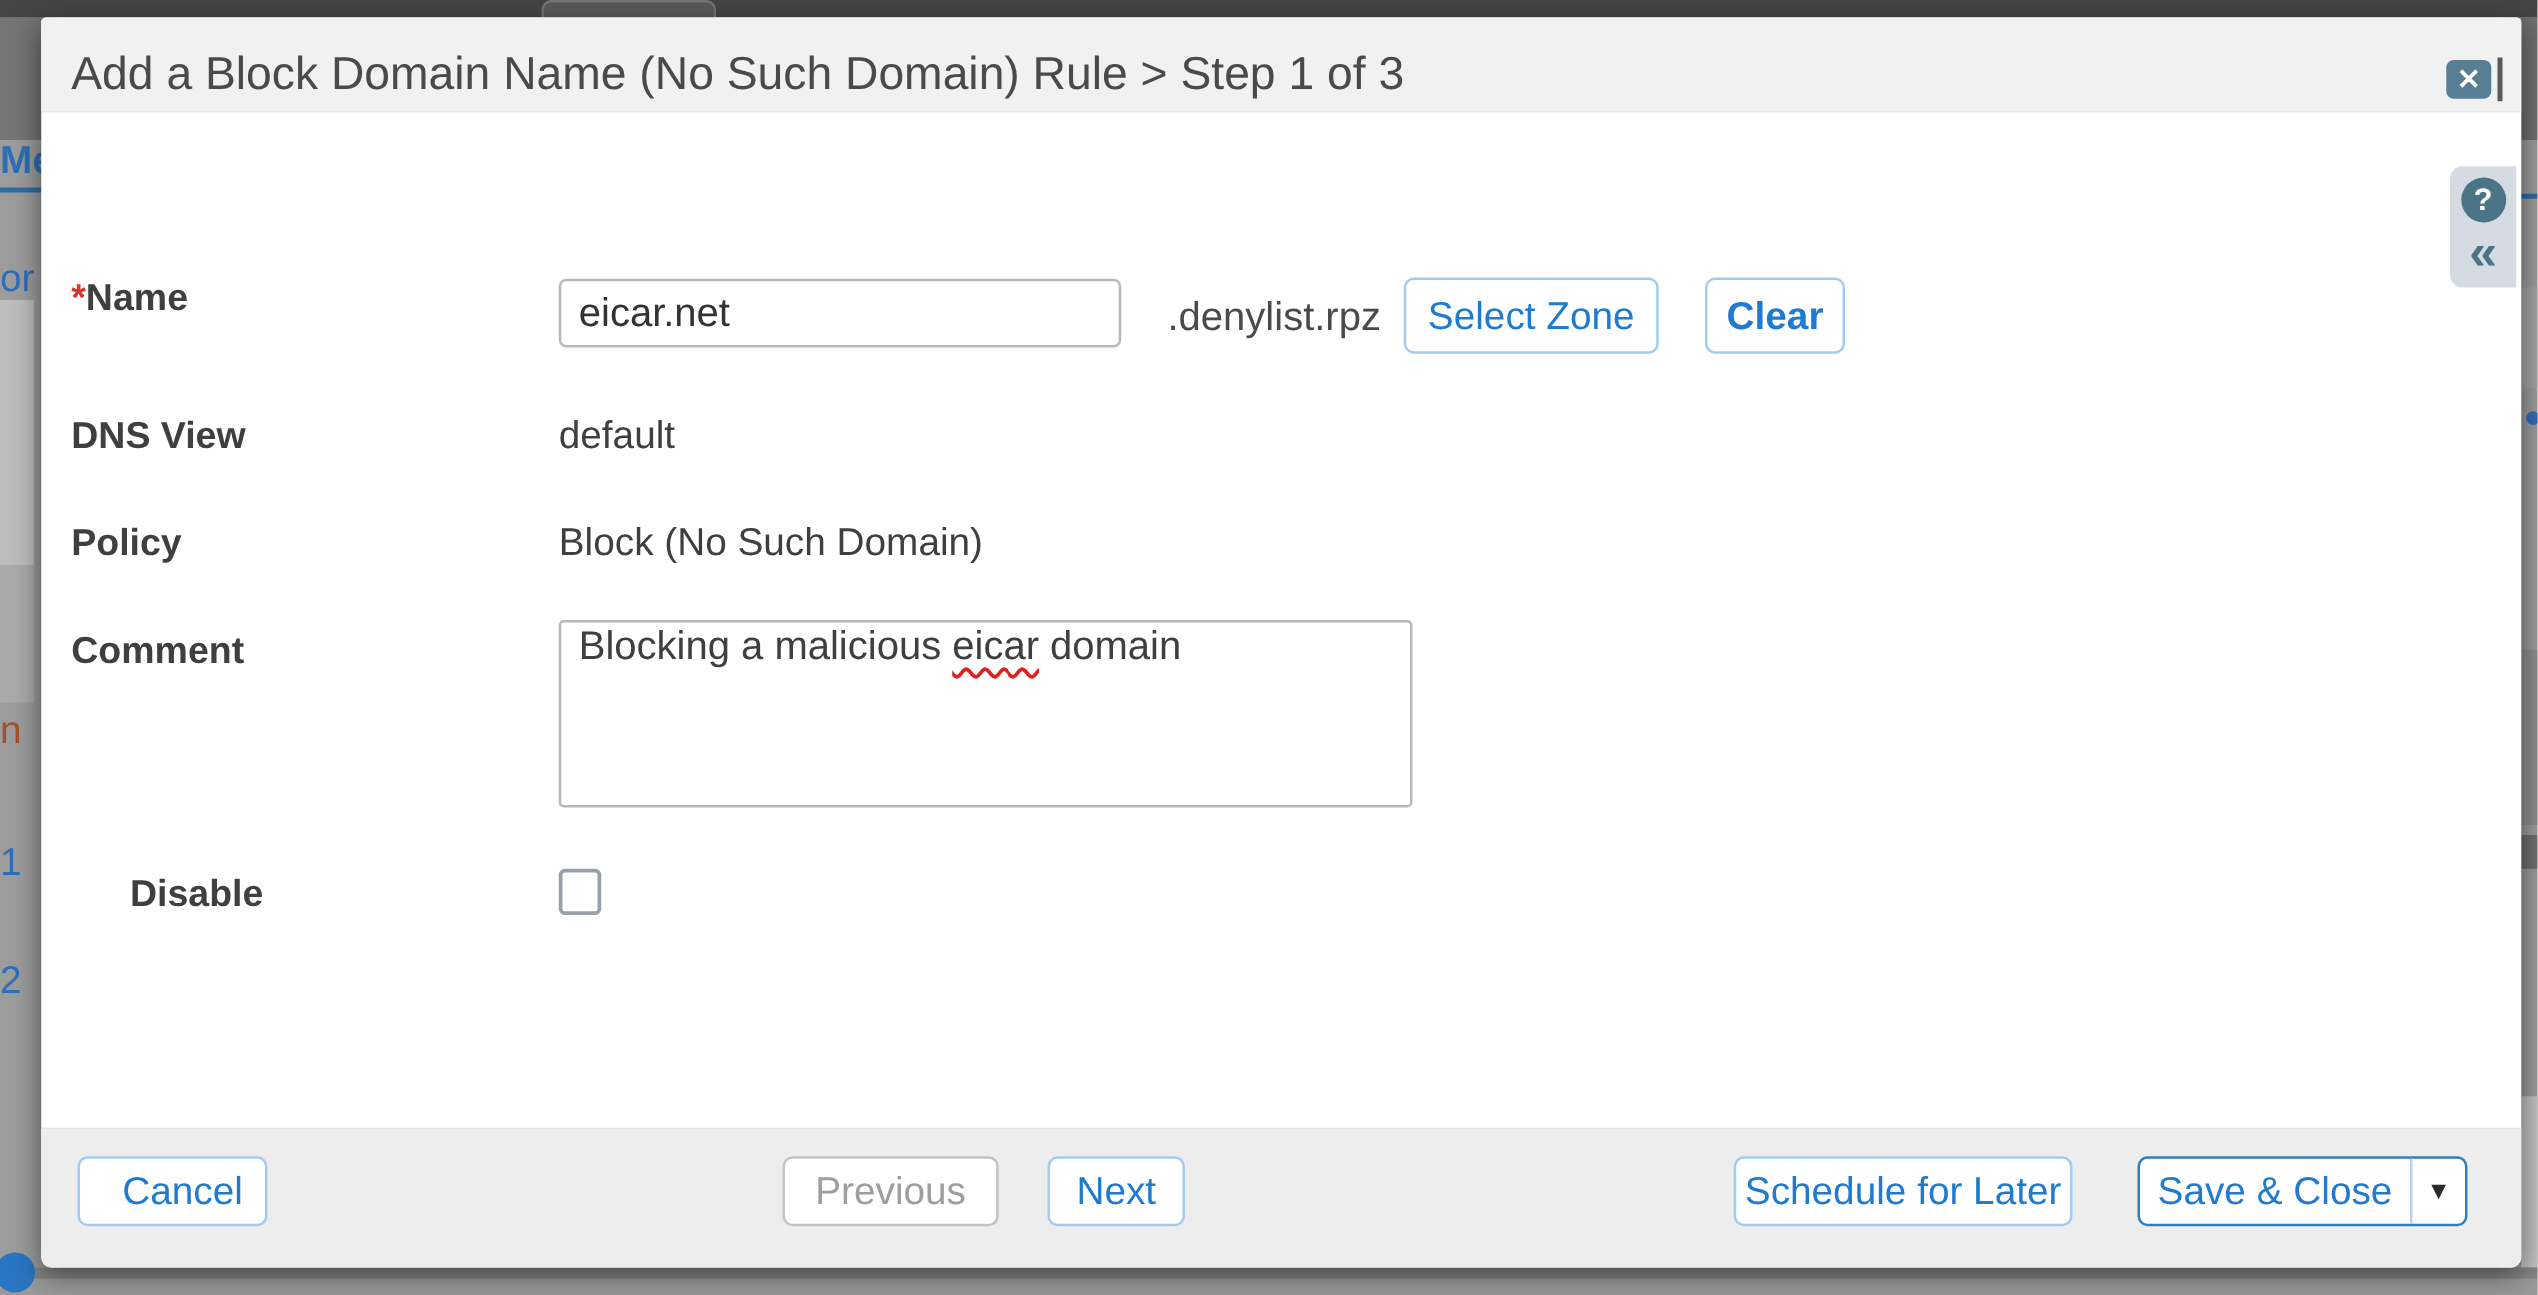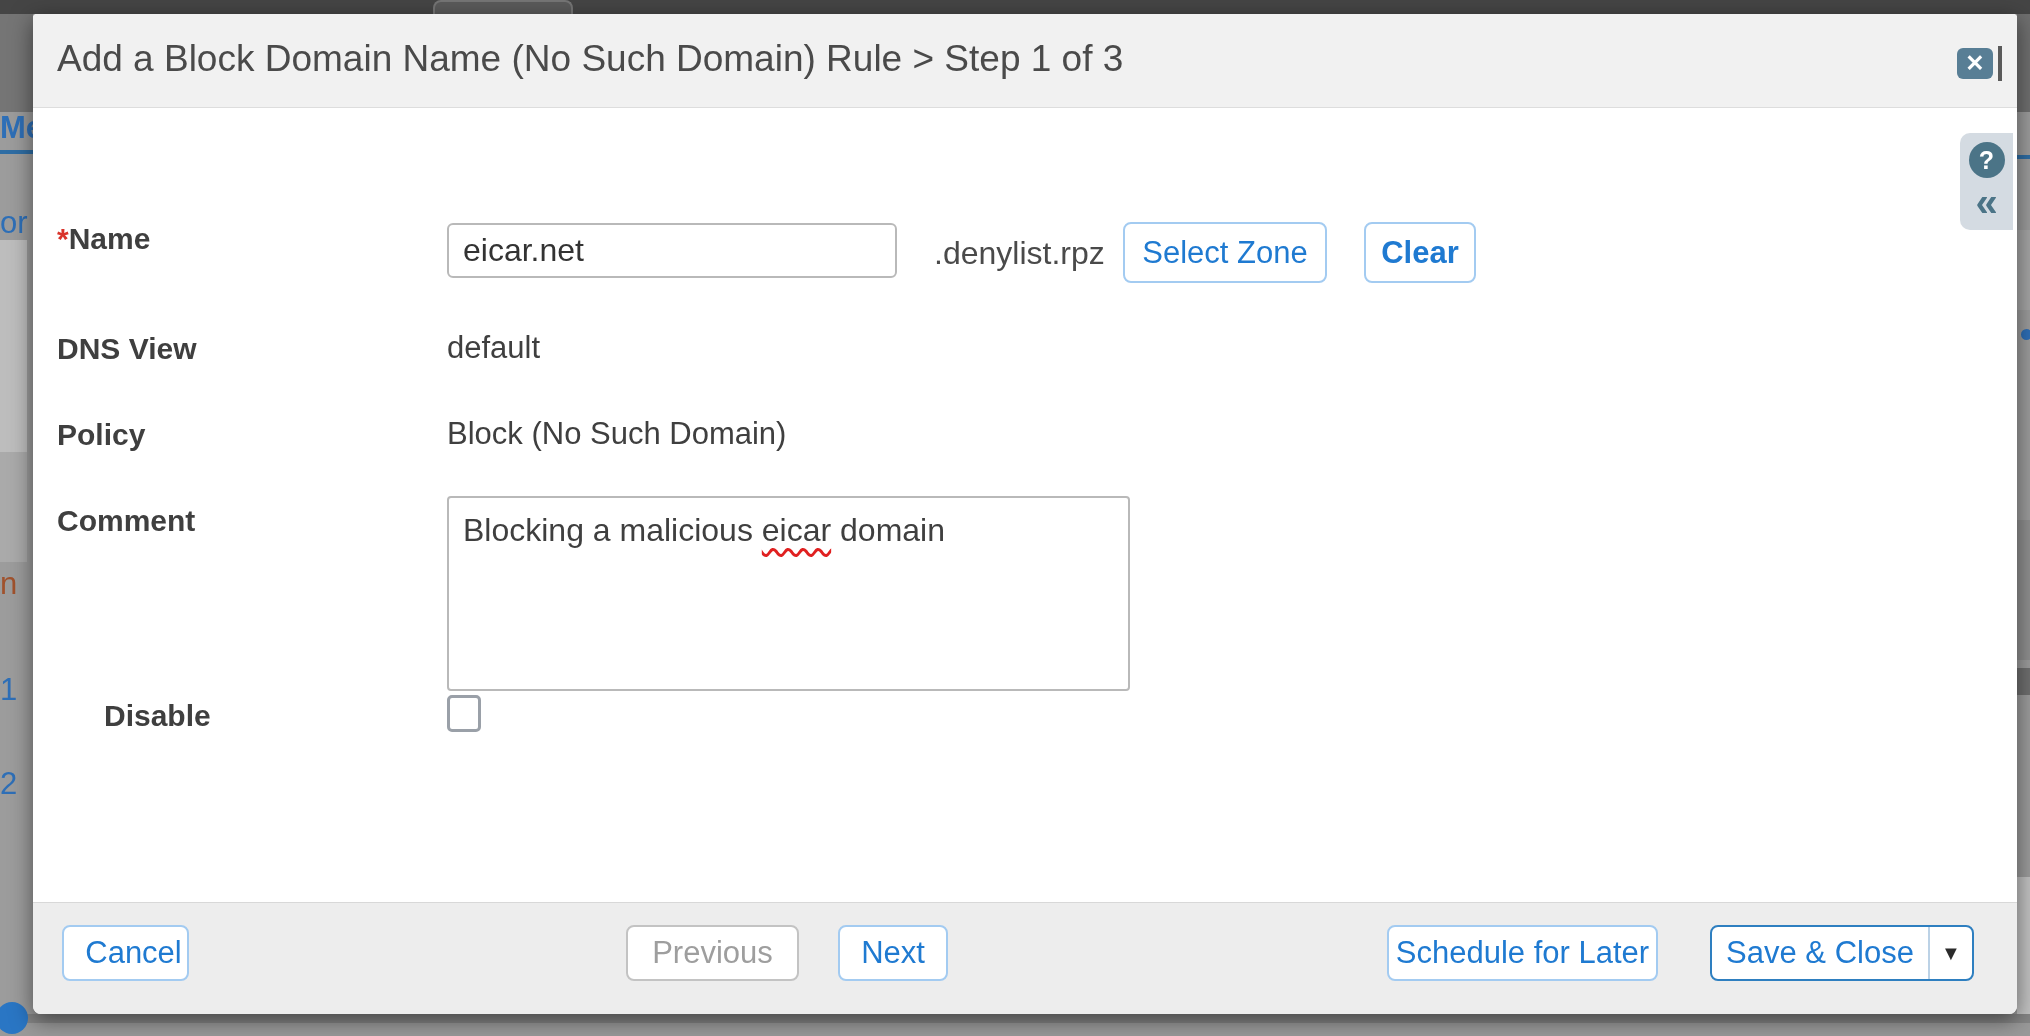--- a/index.html
+++ b/index.html
@@ -19,21 +19,21 @@
   .bd-band { position:absolute; left:2017px; width:13px; }
   .bd-bottom1 { position:absolute; left:0; top:1014px; width:2030px; height:9px; background:#858585; }
   .bd-bottom2 { position:absolute; left:0; top:1023px; width:2030px; height:13px; background:#9a9a9a; }
   .bd-circle { position:absolute; left:-4px; top:1002px; width:32px; height:32px; border-radius:50%;
                background:#2a76c4; }
   .bd-dot { position:absolute; left:2021px; top:329px; width:11px; height:11px; border-radius:50%; background:#2e6fb7; }
 
   
   .dialog { position:absolute; left:33px; top:14px; width:1984px; height:1000px; background:#ffffff;
             border-radius:4px 4px 8px 8px; box-shadow:0 6px 22px rgba(0,0,0,.5); }
-  .titlebar { position:absolute; left:0; top:0; width:100%; height:94px; background:#f1f1f1;
+  .titlebar { position:absolute; left:0; top:0; width:100%; height:76px; background:#f1f1f1;
               border-bottom:1px solid #dddddd; border-radius:4px 4px 0 0; }
   .title { position:absolute; left:24px; top:24px; font-size:37px; color:#4a4a4a; white-space:nowrap; }
   .close-btn { position:absolute; right:24px; top:34px; width:36px; height:31px; background:#587e95;
                border-radius:6px; color:#ffffff; font-size:23px; font-weight:bold; text-align:center;
                line-height:30px; cursor:pointer; }
   .close-bar { position:absolute; right:15px; top:32px; width:4px; height:35px; background:#5a5a5a; }
 
   
   .help-tab { position:absolute; right:4px; top:119px; width:53px; height:97px; background:#d4dbe2;
               border-radius:10px 0 0 10px; display:flex; flex-direction:column; align-items:center;
@@ -50,35 +50,35 @@
   .name-input { position:absolute; left:414px; top:209px; width:450px; height:55px; border:2px solid #b9b9b9;
                 border-radius:6px; font-family:"Liberation Sans",sans-serif; font-size:32px; color:#333333;
                 padding:3px 14px; background:#ffffff; }
   .suffix { position:absolute; left:901px; top:221px; font-size:32px; color:#4a4a4a; white-space:nowrap; }
   .btn { position:absolute; background:#ffffff; border:2px solid #a3cbf1; border-radius:8px; color:#1f7ad1;
          font-size:31px; text-align:center; cursor:pointer; font-family:"Liberation Sans",sans-serif;
          display:flex; align-items:center; justify-content:center; white-space:nowrap; }
   .btn-selectzone { left:1090px; top:208px; width:204px; height:61px; }
   .btn-clear { left:1331px; top:208px; width:112px; height:61px;font-weight:bold; }
 
-  .comment-box { position:absolute; left:414px; top:482px; width:683px; height:195px; border:2px solid #b9b9b9;
-                 border-radius:4px; background:#ffffff; font-size:32px; color:#3f3f3f; padding:14px 14px;
+  .comment-box { position:absolute; left:414px; top:482px; width:683px; height:150px; border:2px solid #b9b9b9;
+                 border-radius:4px; background:#ffffff; font-size:32px; color:#3f3f3f; padding:0 14px;
                  cursor:text; }
   .misspell { text-decoration:underline wavy #e02020; text-decoration-thickness:3px; text-underline-offset:7px; }
 
   .checkbox { position:absolute; left:414px; top:681px; width:34px; height:37px; border:3px solid #9aa0a8;
               border-radius:5px; background:#ffffff; cursor:pointer; }
 
   
   .footer { position:absolute; left:0; bottom:0; width:100%; height:112px; background:#ededed;
             border-top:1px solid #d8d8d8; border-radius:0 0 8px 8px; }
   .fbtn { position:absolute; top:22px; height:56px; background:#ffffff; border:2px solid #a3cbf1;
           border-radius:8px; color:#1f7ad1; font-size:31px; display:flex; align-items:center;
           justify-content:center; cursor:pointer; white-space:nowrap; font-family:"Liberation Sans",sans-serif; }
-  .fbtn-cancel { left:29px; width:127px;padding-left:16px; }
+  .fbtn-cancel { left:29px; width:152px;padding-left:16px; }
   .fbtn-prev { left:593px; width:173px; border-color:#c3c3c3; color:#9e9e9e; cursor:default; }
   .fbtn-next { left:805px; width:110px; }
   .fbtn-sched { left:1354px; width:271px; }
   .fbtn-save { left:1677px; width:264px; border-color:#2e7fc0; padding:0; }
   .save-text { flex:1; text-align:center; }
   .save-sep { width:2px; align-self:stretch; background:#bcd2e6; }
   .save-arrow { width:42px; text-align:center; color:#2b2b2b; font-size:20px; cursor:pointer; }
 </style>
 </head>
 <body>

